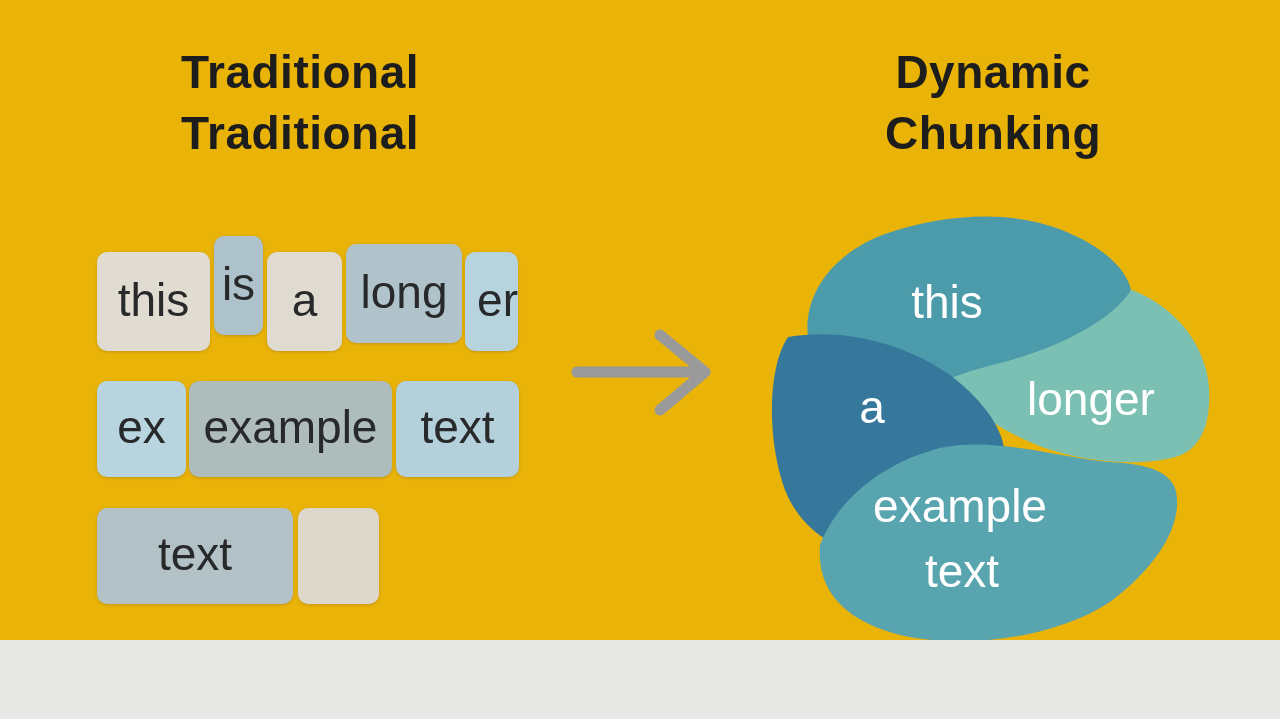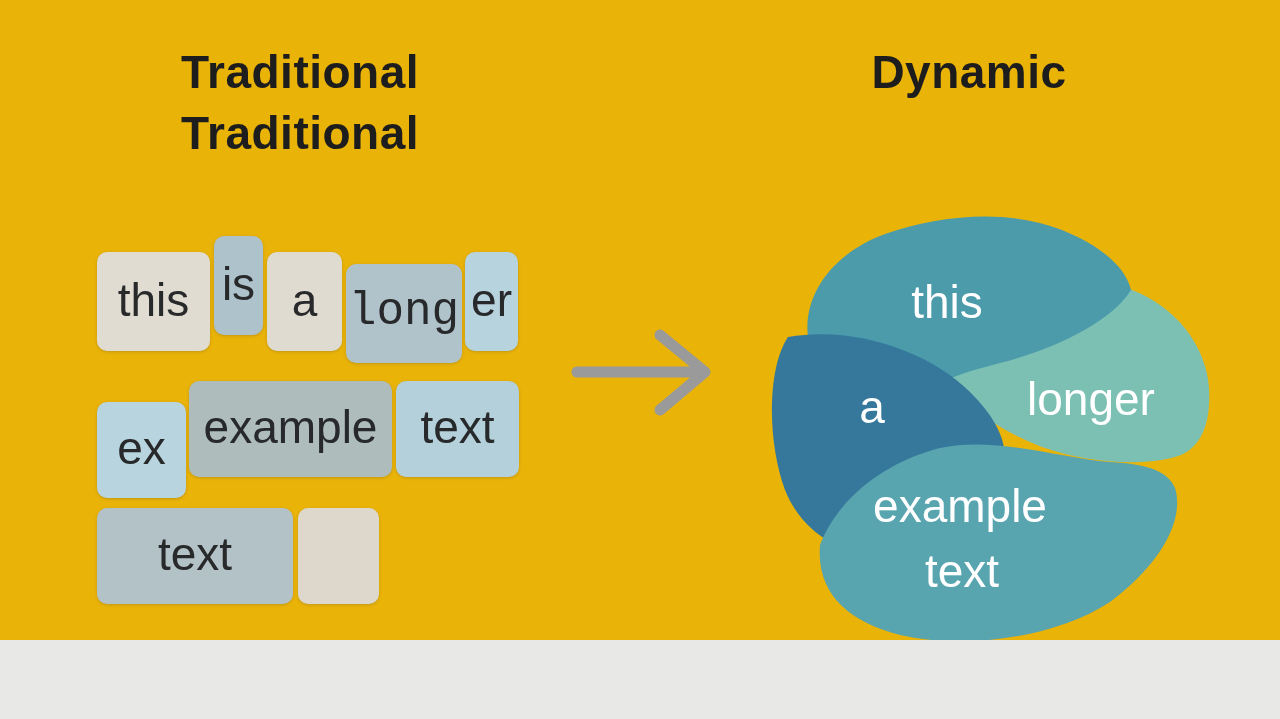--- a/index.html
+++ b/index.html
@@ -18,21 +18,21 @@
   .panel-title {
     position: absolute;
     text-align: center;
     font-size: 46px;
     font-weight: 600;
     line-height: 1.33;
     color: #1d1d1d;
     letter-spacing: 0.5px;
   }
   .panel-title--left { left: 40px; top: 42px; width: 520px; }
-  .panel-title--right { left: 744px; top: 42px; width: 450px; }
+  .panel-title--right { left: 768px; top: 42px; width: 450px; }
 
   .token {
     position: absolute;
     border-radius: 10px;
     display: flex;
     align-items: center;
     justify-content: center;
     font-size: 46px;
     font-weight: 500;
     color: #27292b;
@@ -55,39 +55,40 @@
 
 <div class="canvas">
 
   <div class="panel-title panel-title--left">
     <span>Traditional</span><br>
     <span>Traditional</span>
   </div>
 
   <div class="panel-title panel-title--right">
     <span>Dynamic</span><br>
+    <span>Chunking</span>
   </div>
 
   <div class="token" style="left: 97px; top: 252px; width: 113px; height: 99px; background-color: rgb(224, 220, 209);">
     <span>this</span>
   </div>
   <div class="token" style="left: 214px; top: 236px; width: 49px; height: 99px; background-color: rgb(173, 194, 202);">
     <span>is</span>
   </div>
   <div class="token" style="left: 267px; top: 252px; width: 75px; height: 99px; background-color: rgb(223, 219, 208);">
     <span>a</span>
   </div>
-  <div class="token" style="left: 346px; top: 264px; width: 116px; height: 99px; background-color: rgb(177, 195, 202); font-family: Liberation Mono, monospace;">
+  <div class="token" style="left: 346px; top: 244px; width: 116px; height: 99px; background-color: rgb(177, 195, 202);">
     <span>long</span>
   </div>
-  <div class="token" style="left: 465px; top: 252px; width: 53px; height: 99px; background-color: rgb(183, 211, 222);">
+  <div class="token" style="left: 465px; top: 252px; width: 53px; height: 99px; background-color: rgb(183, 211, 222); justify-content: flex-end;">
     <span>er</span>
   </div>
 
-  <div class="token" style="left: 97px; top: 402px; width: 89px; height: 96px; background-color: rgb(184, 212, 222);">
+  <div class="token" style="left: 97px; top: 381px; width: 89px; height: 96px; background-color: rgb(184, 212, 222);">
     <span>ex</span>
   </div>
   <div class="token" style="left: 189px; top: 381px; width: 203px; height: 96px; background-color: rgb(174, 188, 187);">
     <span>example</span>
   </div>
   <div class="token" style="left: 396px; top: 381px; width: 123px; height: 96px; background-color: rgb(180, 208, 218);">
     <span>text</span>
   </div>
 
   <div class="token" style="left: 97px; top: 508px; width: 196px; height: 96px; background-color: rgb(179, 194, 198);">

